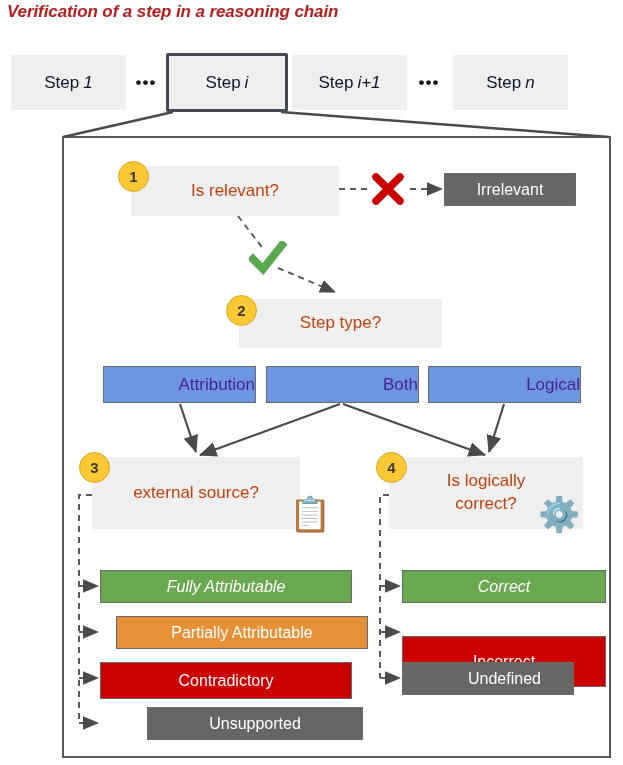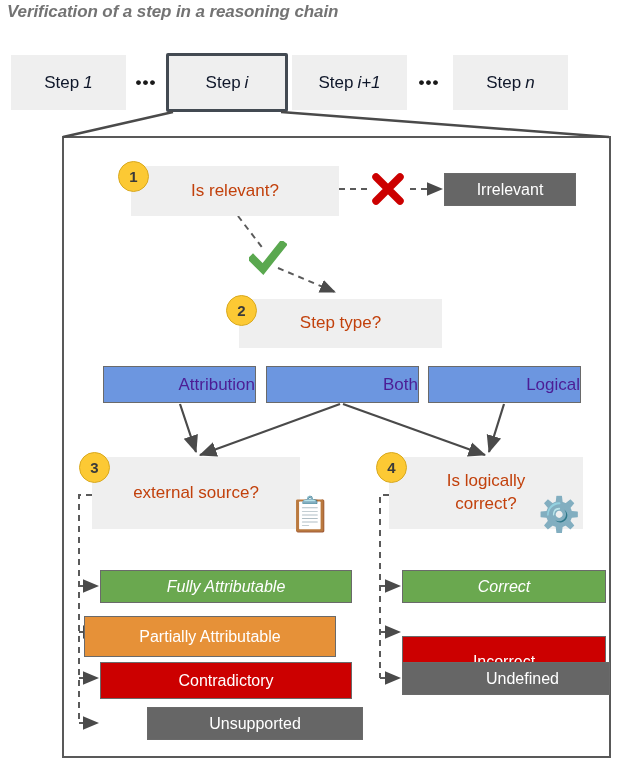--- a/index.html
+++ b/index.html
@@ -28,21 +28,21 @@
   }
 
   
   .title {
     position: absolute;
     left: 7px;
     top: 2px;
     font-size: 17px;
     font-weight: bold;
     font-style: italic;
-    color: #737373;
+    color: #b91c1c;
     letter-spacing: -0.1px;
     white-space: nowrap;
   }
 
   
   .step-chip {
     position: absolute;
     background: #efefef;
     color: #0f172a;
     font-size: 17px;
@@ -291,33 +291,33 @@
     <div class="qtext">
       <div>Is logically</div>
       <div>correct?</div>
     </div>
   </div>
   <div class="emoji" style="left:538px; top:497px;">⚙️</div>
 
   <div class="outcome oc-green" style="left:100px; top:570px; width:252px; height:33px;">
     <span>Fully Attributable</span>
   </div>
-  <div class="outcome oc-orange" style="left:84px; top:616px; width:252px; height:41px;">
+  <div class="outcome oc-orange" style="left:116px; top:616px; width:252px; height:33px;">
     <span>Partially Attributable</span>
   </div>
   <div class="outcome oc-red" style="left:100px; top:662px; width:252px; height:37px;">
     <span>Contradictory</span>
   </div>
   <div class="outcome oc-gray" style="left:100px; top:707px; width:216px; height:33px;margin-left:47px;">
     <span>Unsupported</span>
   </div>
 
   <div class="outcome oc-green" style="left:402px; top:570px; width:204px; height:33px;">
     <span>Correct</span>
   </div>
   <div class="outcome oc-red" style="left:402px; top:616px; width:204px; height:51px;margin-top:20px;">
     <span>Incorrect</span>
   </div>
-  <div class="outcome oc-gray" style="left:402px; top:662px; width:208px; height:33px;padding-left:33px;">
+  <div class="outcome oc-gray" style="left:402px; top:662px; width:172px; height:33px;padding-left:33px;">
     <span>Undefined</span>
   </div>
 
 </div>
 
 </body></html>

